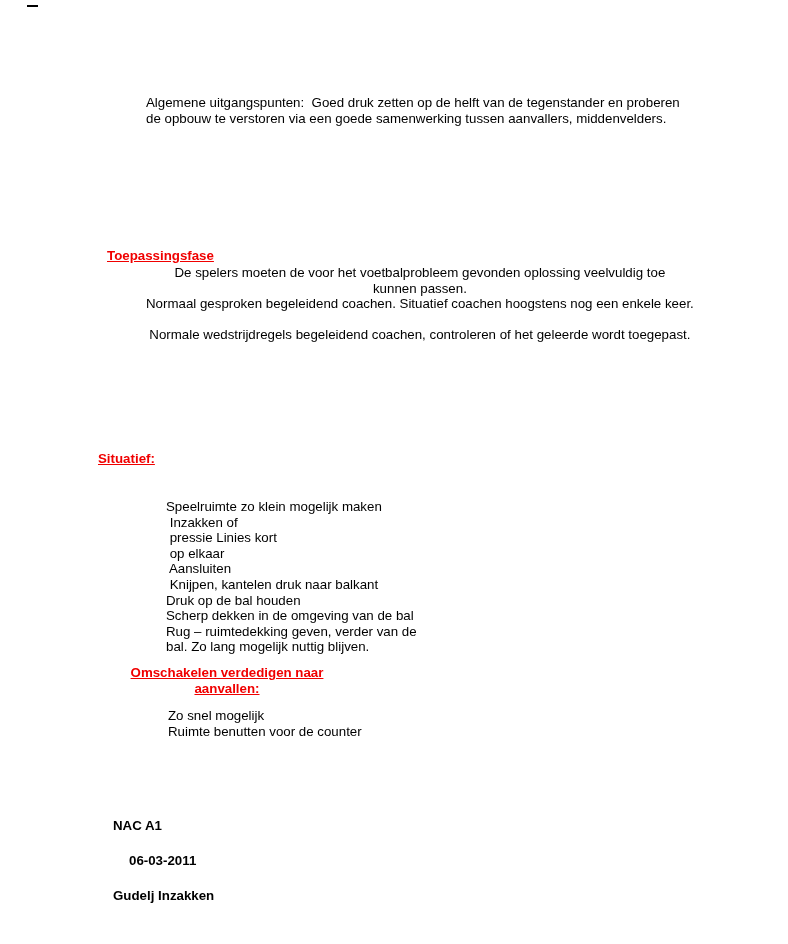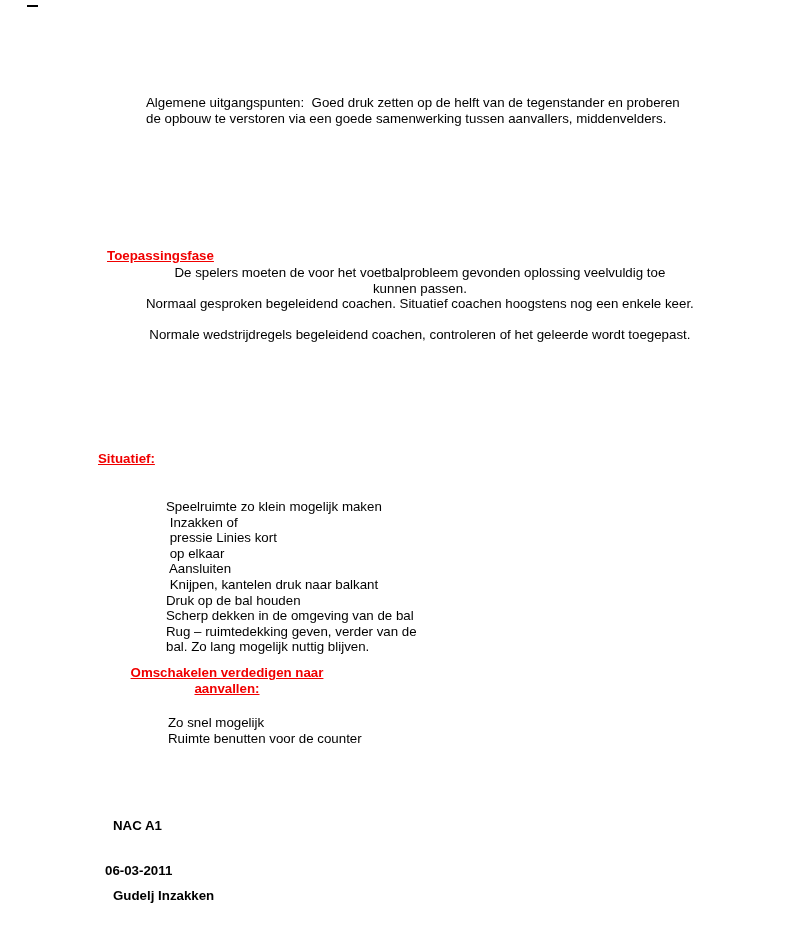--- a/index.html
+++ b/index.html
@@ -71,22 +71,22 @@
  Aansluiten
  Knijpen, kantelen druk naar balkant
 Druk op de bal houden
 Scherp dekken in de omgeving van de bal
 Rug – ruimtedekking geven, verder van de
 bal. Zo lang mogelijk nuttig blijven.</div>
 
   <div class="block red-heading centered" style="left:127px; top:665px; width:200px;">Omschakelen verdedigen naar
 aanvallen:</div>
 
-  <div class="block" style="left:168px; top:708px;margin-top:7px;">Zo snel mogelijk
+  <div class="block" style="left:168px; top:708px;">Zo snel mogelijk
 Ruimte benutten voor de counter</div>
 
   <div class="block bold" style="left:99px; top:818px;">NAC A1</div>
 
-  <div class="block bold" style="left:91px; top:853px;margin-top:10px;">06-03-2011</div>
+  <div class="block bold" style="left:115px; top:853px;">06-03-2011</div>
 
   <div class="block bold" style="left:99px; top:888px;">Gudelj Inzakken</div>
 
 </div>
 
 </body></html>

